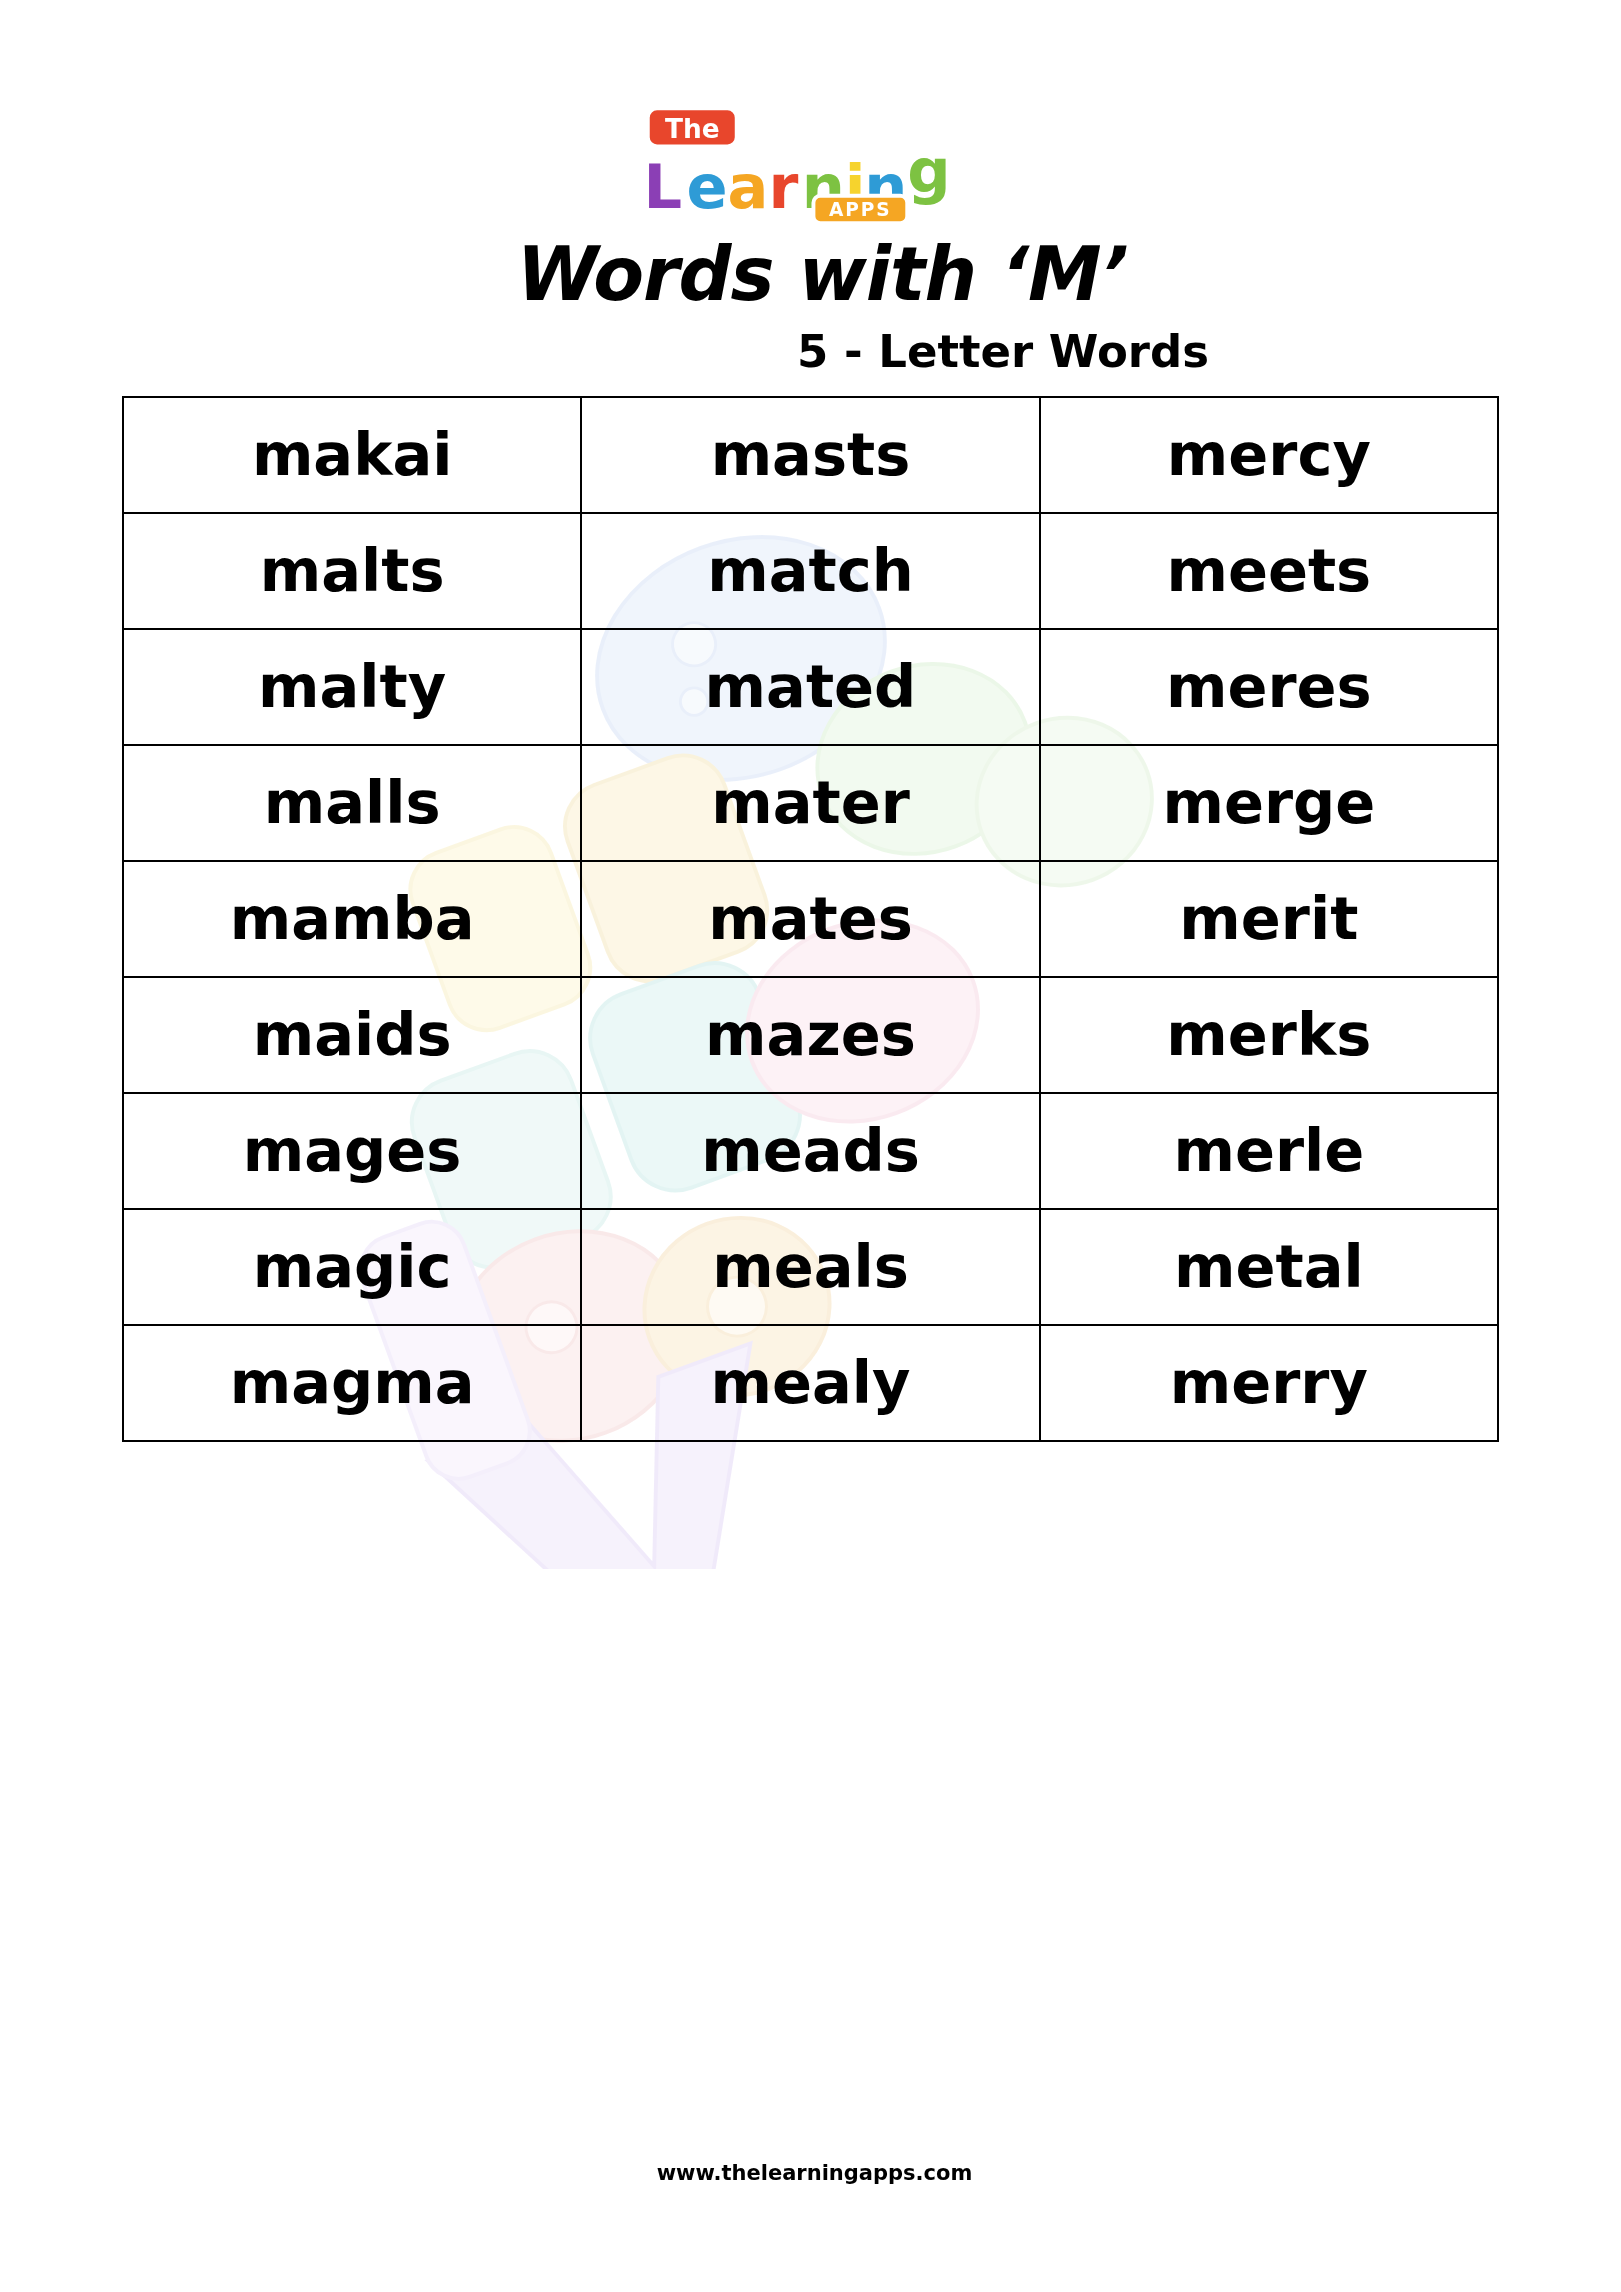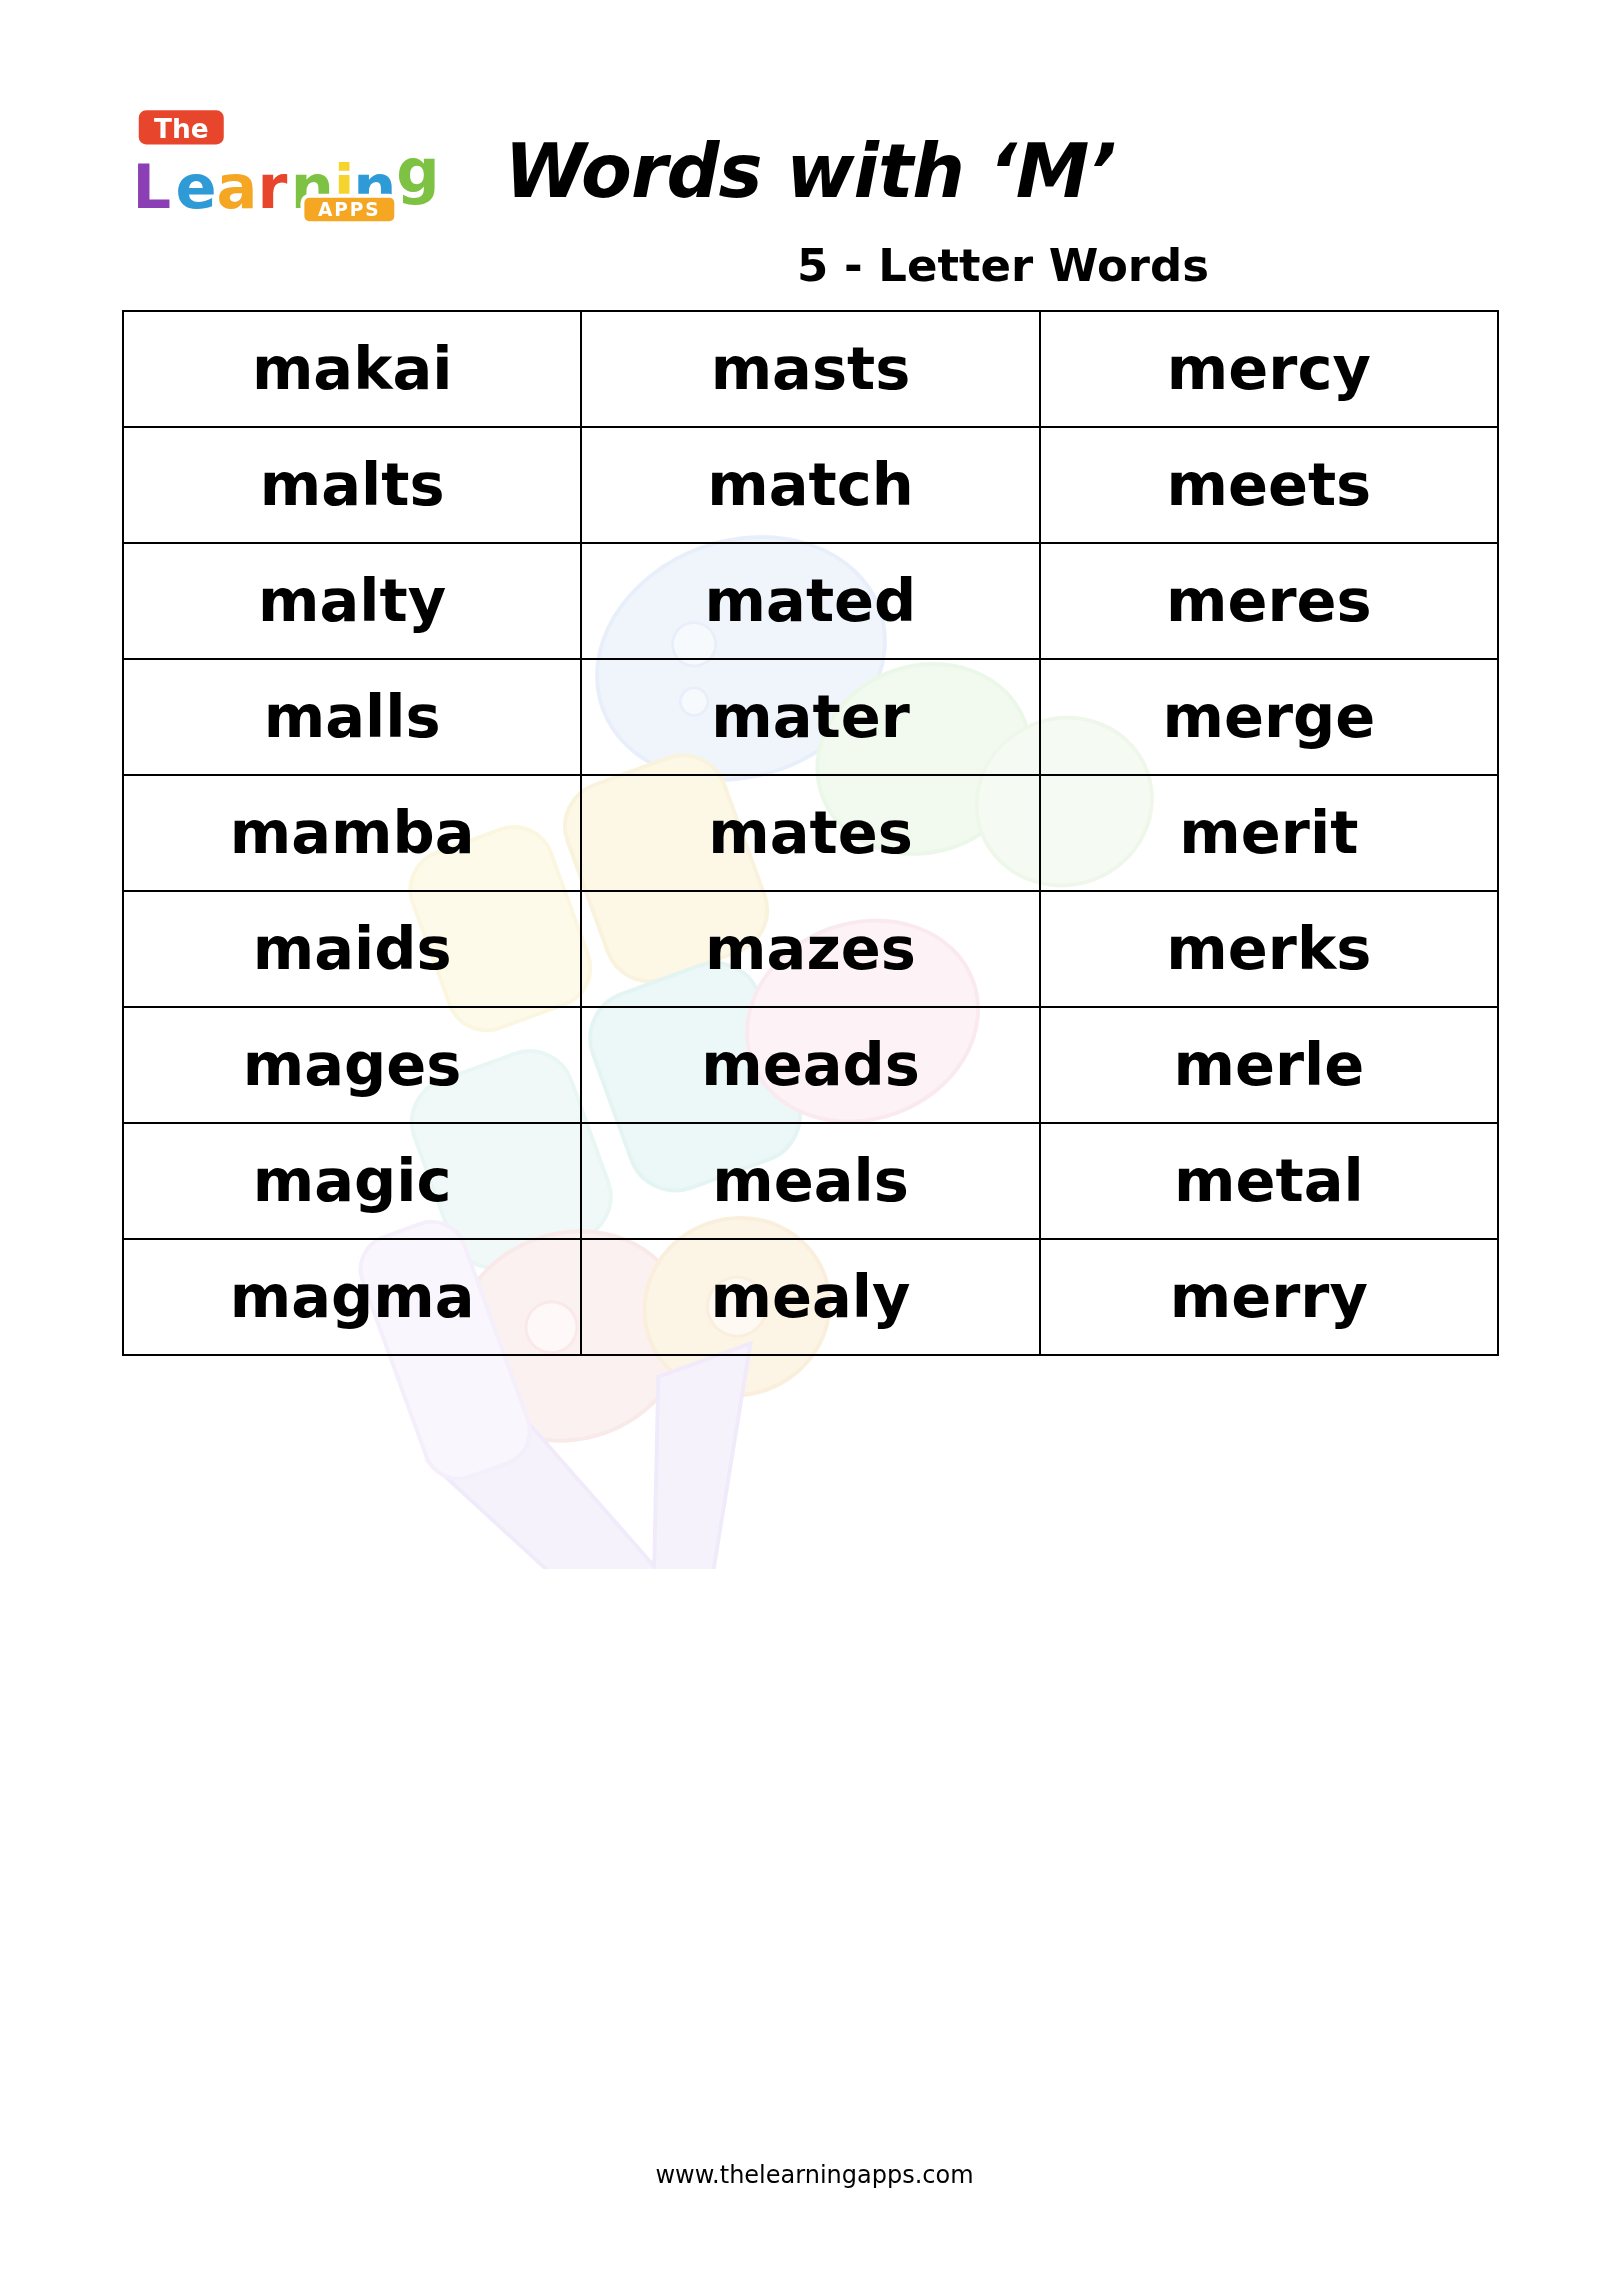--- a/index.html
+++ b/index.html
@@ -40,20 +40,21 @@
     z-index: 3;
     padding-top: 110px;
     padding-left: 118px;
     padding-right: 118px;
     box-sizing: border-box;
   }
   .header-row {
     display: flex;
     align-items: center;
     justify-content: flex-start;
+    flex-direction: column;
   }
   .logo {
     width: 363px;
     height: 129px;
     flex: 0 0 auto;
     position: relative;
     margin-top: -7.8px;
   }
   .title {
     font-family: "DejaVu Sans", sans-serif;
@@ -102,22 +103,22 @@
   }
 
   
   .footer {
     position: absolute;
     left: 0;
     right: 0;
     top: 2161px;
     text-align: center;
     font-family: "DejaVu Sans", sans-serif;
-    font-weight: normal;
-    font-size: 24px;
+    font-weight: bold;
+    font-size: 21px;
     color: #000000;
     z-index: 3;
     padding-left: 8px;
   }
 </style>
 </head>
 <body>
 
 <div class="page">
 

